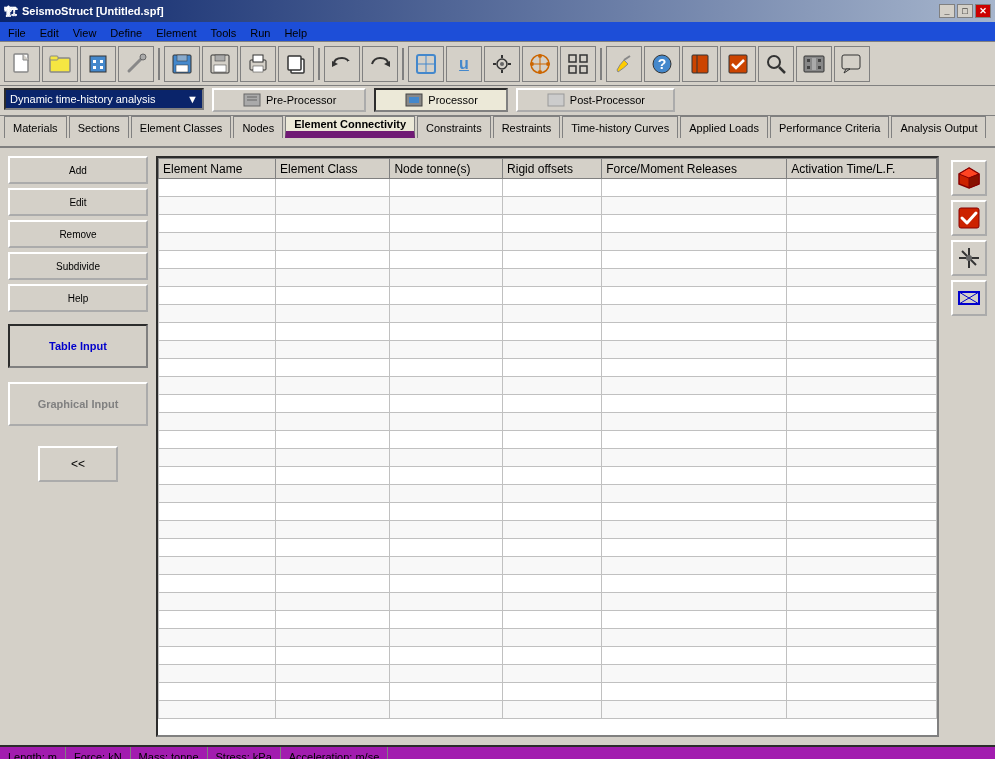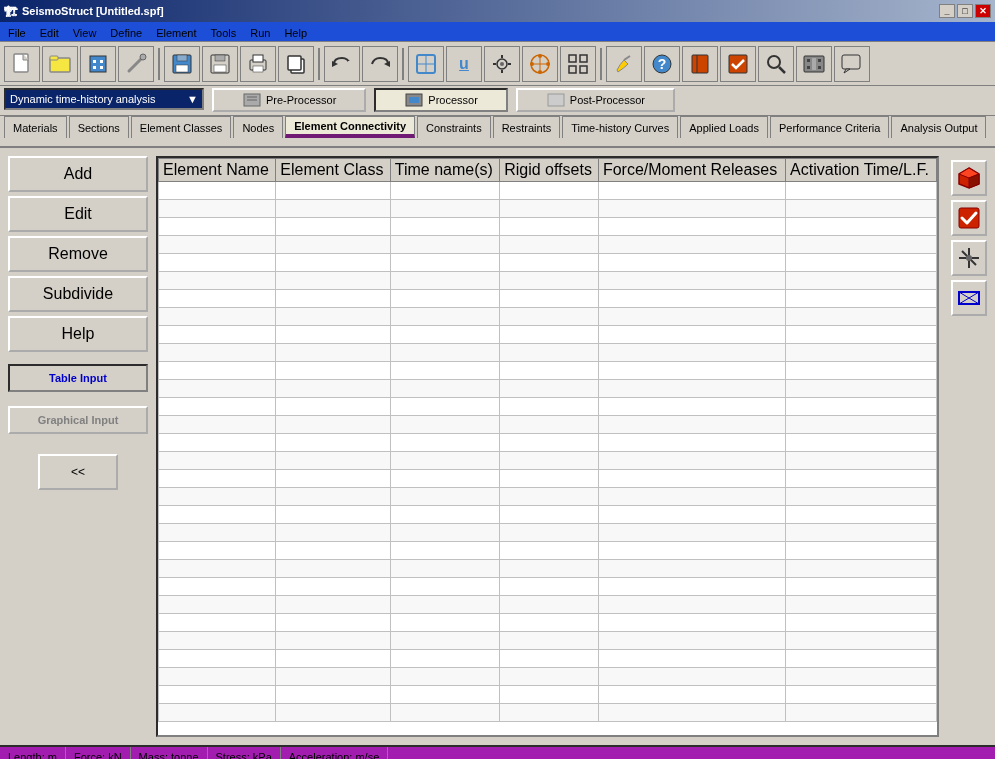--- a/index.html
+++ b/index.html
@@ -111,21 +111,21 @@
       background: #d4d0c8;
       border: 1px solid #808080;
       border-bottom: none;
       font-size: 11px;
       cursor: pointer;
       display: flex; align-items: center;
       white-space: nowrap;
     }
     .tab.active {
       background: #ece9d8;
-      border-bottom: 4px solid #701a75;
+      border-bottom: 7px solid #701a75;
       font-weight: bold;
       margin-top: 36px;
     }
 
     
     .main-content {
       display: flex;
       height: calc(759px - 22px - 20px - 44px - 30px - 24px - 22px);
       background: #d4d0c8;
       padding: 8px;
@@ -133,36 +133,36 @@
     }
 
     
     .left-panel {
       width: 140px;
       display: flex;
       flex-direction: column;
       gap: 4px;
     }
     .action-btn {
-      height: 36px;
+      height: 28px;
       background: #d4d0c8;
       border: 2px outset #ffffff;
-      font-size: 16px;
+      font-size: 10px;
       cursor: pointer;
       display: flex; align-items: center; justify-content: center;
     }
 
     .input-mode-section {
       margin-top: 8px;
       display: flex;
       flex-direction: column;
       gap: 4px;
     }
     .input-mode-btn {
-      height: 28px;
+      height: 44px;
       background: #d4d0c8;
       border: 2px inset #808080;
       font-size: 11px;
       cursor: pointer;
       display: flex; align-items: center; justify-content: center;
       color: #0000cc;
       font-weight: bold;
       text-align: center;
     }
     .input-mode-btn.inactive {
@@ -191,21 +191,21 @@
     
     .table-panel {
       flex: 1;
       background: white;
       border: 2px inset #808080;
       overflow: hidden;
     }
     .element-table {
       width: 100%;
       border-collapse: collapse;
-      font-size: 16px;
+      font-size: 12px;
     }
     .element-table th {
       background: #d4d0c8;
       border: 1px solid #808080;
       padding: 2px 4px;
       text-align: left;
       font-weight: normal;
       white-space: nowrap;
       height: 20px;
     }
@@ -497,21 +497,21 @@
       <button class="nav-btn">&lt;&lt;</button>
     </div>
   </div>
 
   <div class="table-panel">
     <table class="element-table">
       <thead>
         <tr>
           <th>Element Name</th>
           <th>Element Class</th>
-          <th>Time name(s)</th>
+          <th>Node tonne(s)</th>
           <th>Rigid offsets</th>
           <th>Force/Moment Releases</th>
           <th>Activation Time/L.F.</th>
         </tr>
       </thead>
       <tbody id="table-body">
 
         <tr>
             <td></td>
             <td></td>

